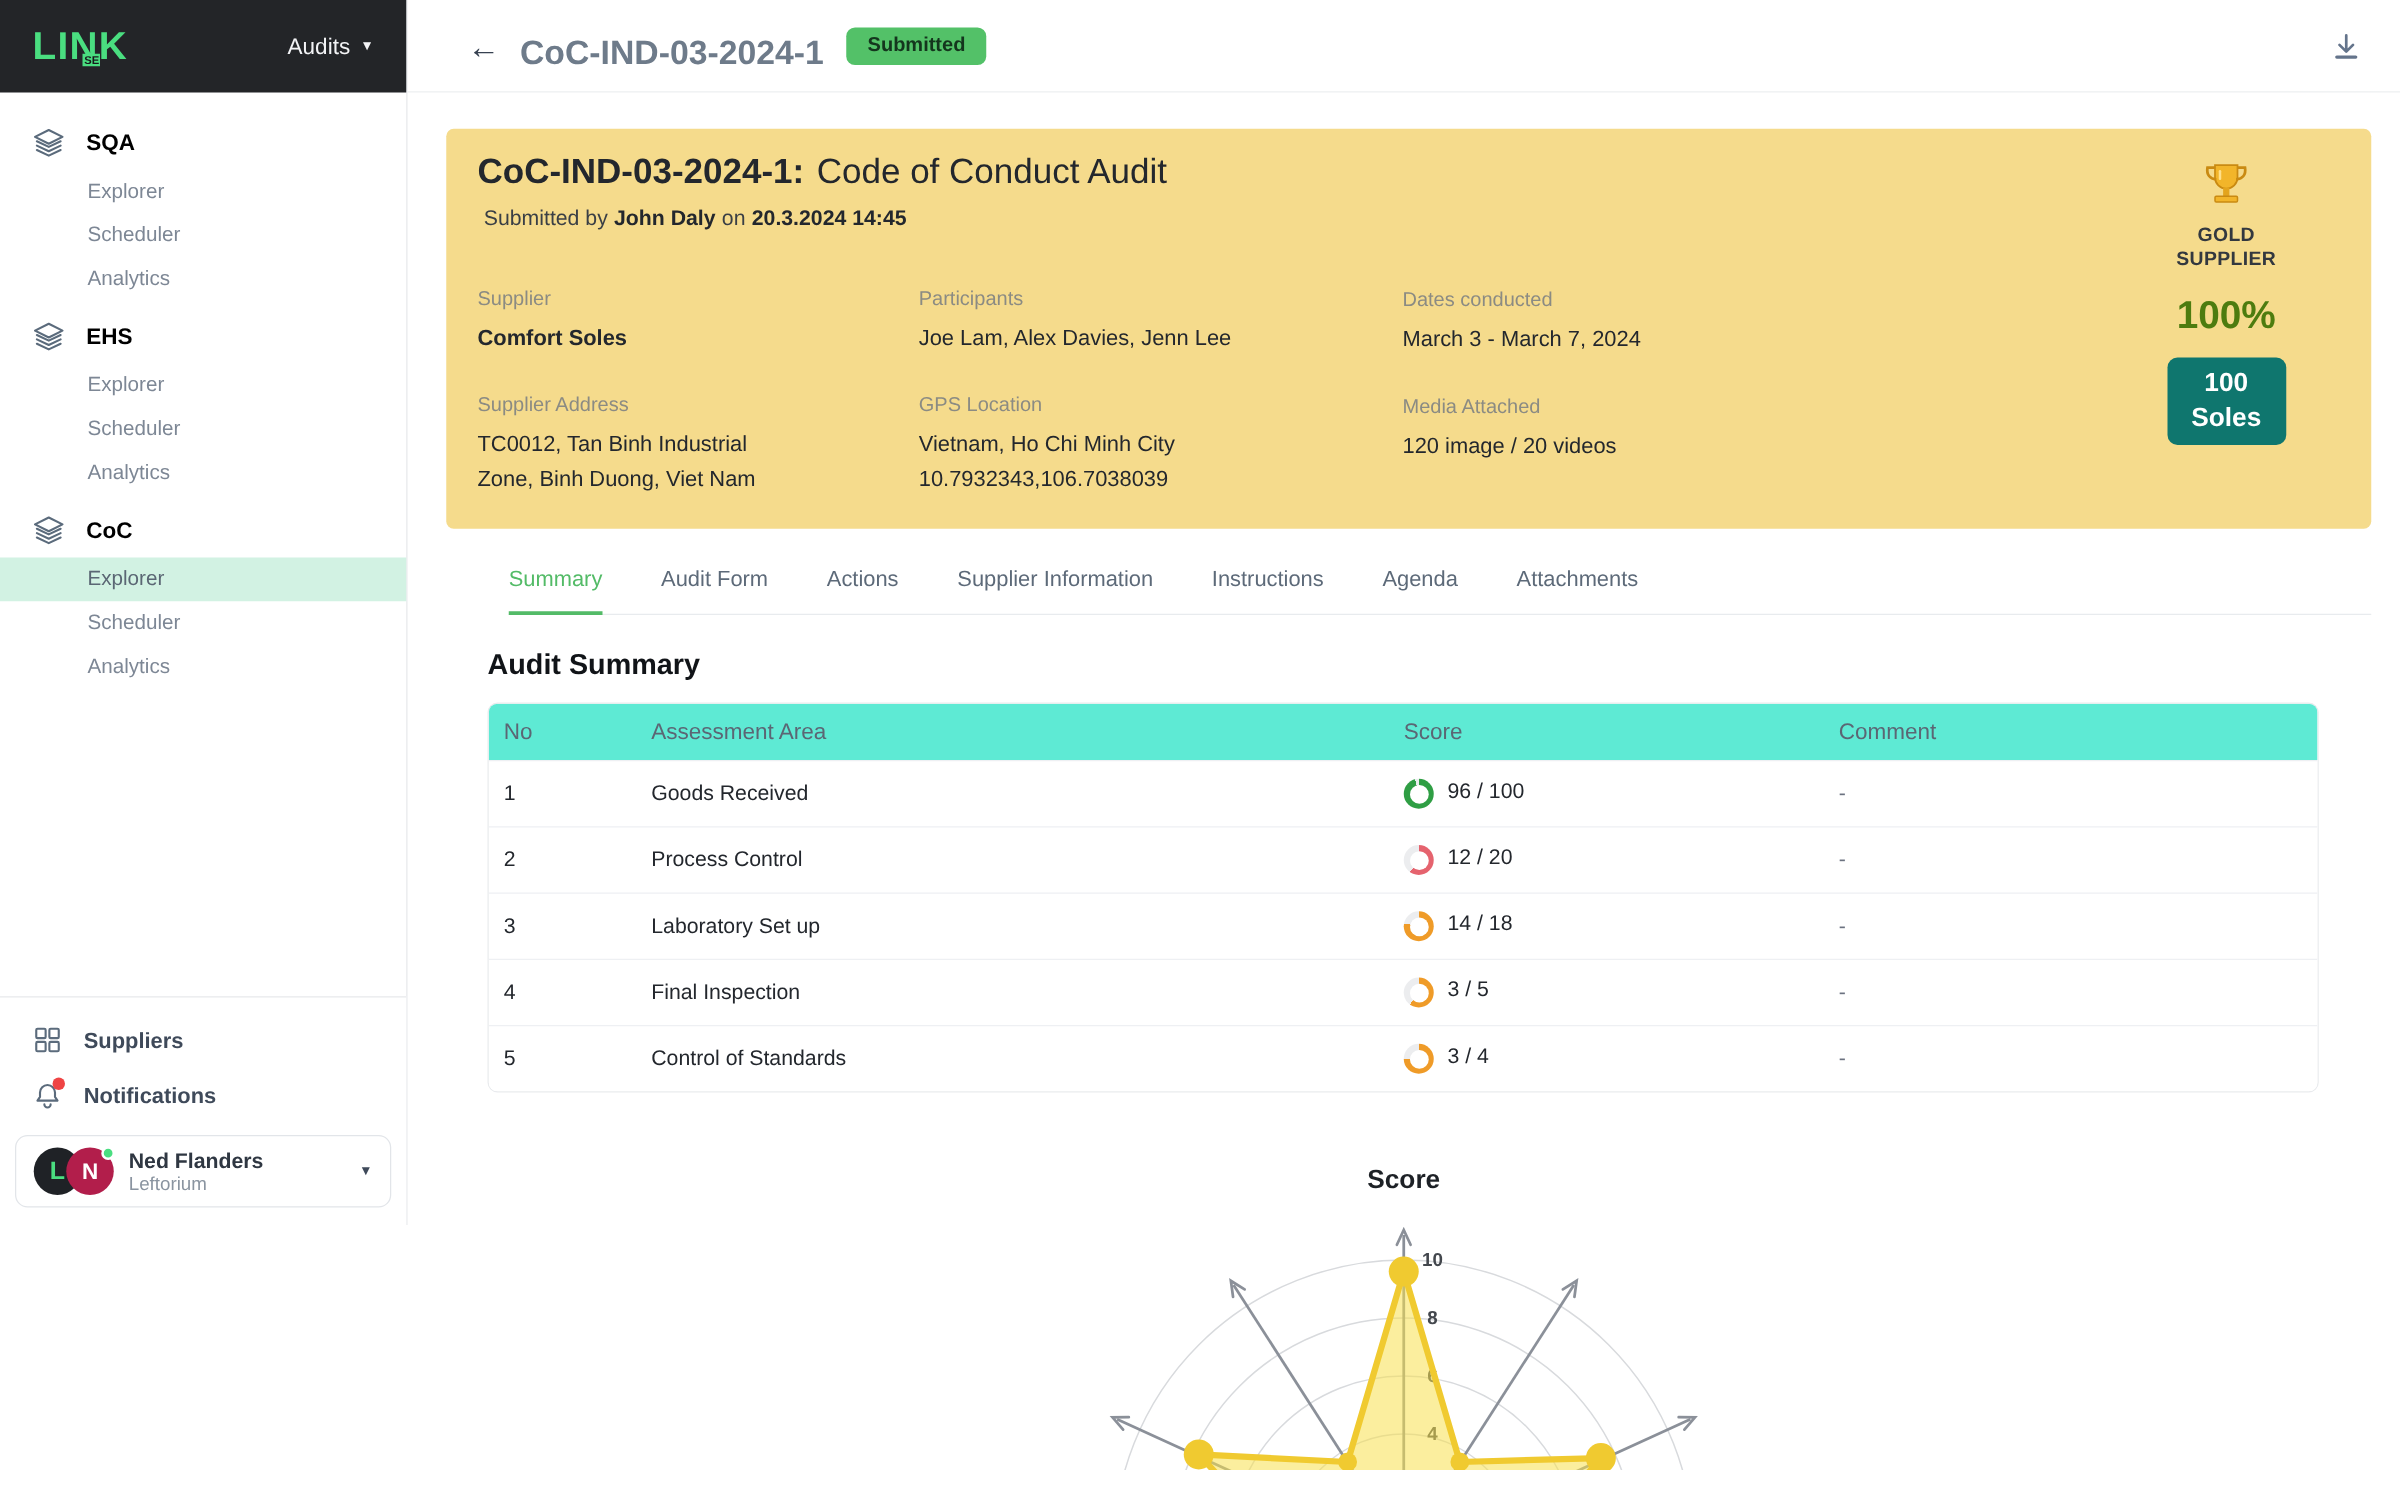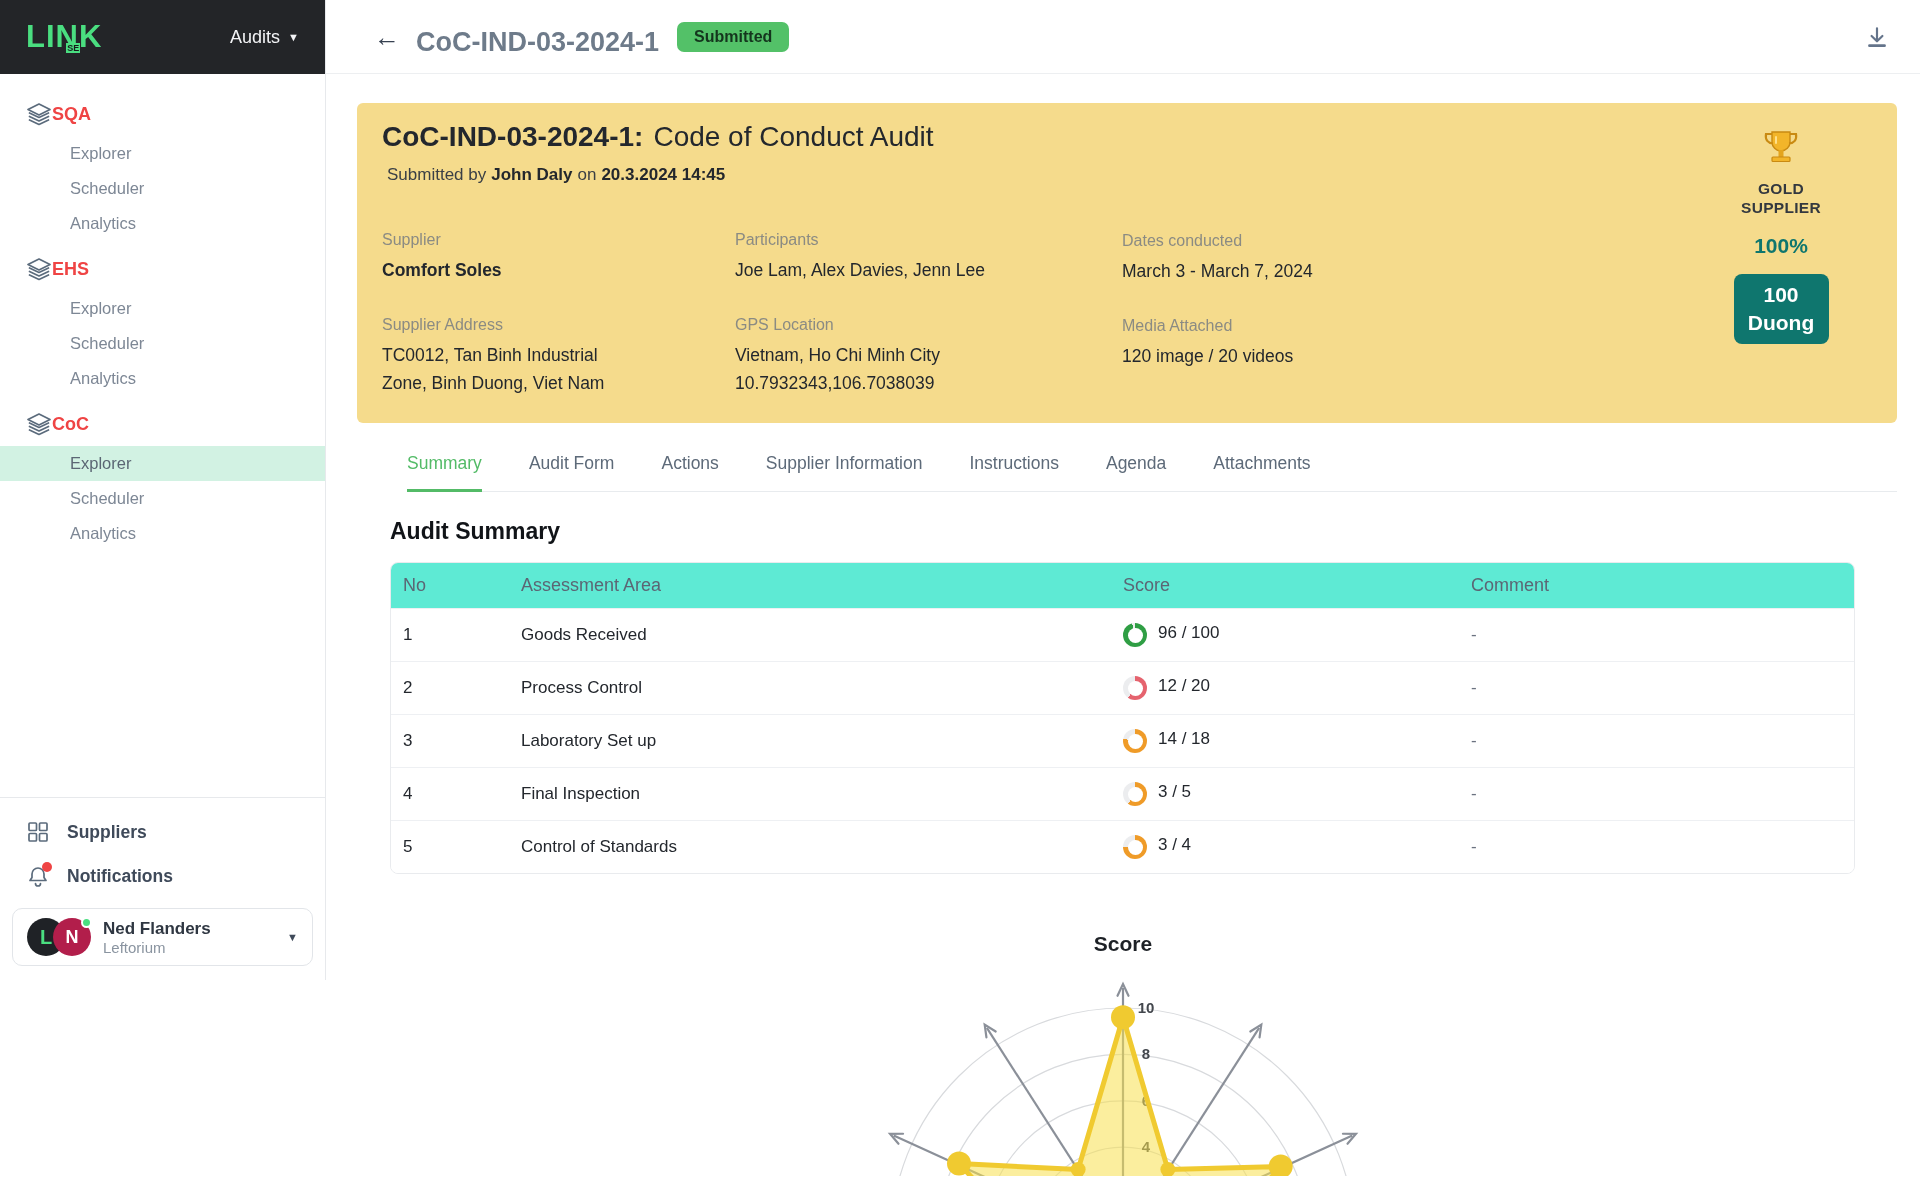--- a/index.html
+++ b/index.html
@@ -14,22 +14,22 @@
                  justify-content:space-between; padding:0 26px; }
   .logo { position:relative; display:inline-block; }
   .logo-text { font-size:31px; font-weight:900; letter-spacing:1px; color:#4ade80; }
   .logo-badge { position:absolute; right:22px; bottom:2px; font-size:9px; font-weight:800;
                 color:#17191c; background:#4ade80; padding:0 1px; }
   .workspace { display:flex; align-items:center; gap:8px; color:#f3f4f6; font-size:18px;
                cursor:pointer; }
   .caret { font-size:11px; color:#f3f4f6; }
 
   .side-nav { padding-top:18px; }
-  .side-section { display:flex; align-items:center; padding:9px 26px;
-                  font-size:18px; font-weight:700; color:#ef4444; }
+  .side-section { display:flex; align-items:center; gap:17px; padding:9px 26px;
+                  font-size:18px; font-weight:700; color:#000000; }
   .side-section .sicon { width:26px; height:26px; flex:none; }
   .side-item { padding:8px 26px 8px 70px; font-size:16.5px; color:#7d8795; cursor:pointer; }
   .side-item.active { background:#d2f2e3; color:#5b6774; }
   .side-group { margin-bottom:6px; }
 
   .side-footer { position:absolute; left:0; right:0; bottom:0; border-top:1px solid #e7e9ec;
                  padding:12px 12px 14px 12px; background:#fff; }
   .foot-row { display:flex; align-items:center; gap:17px; padding:10px 14px;
               font-size:17.5px; font-weight:700; color:#3f4a5a; cursor:pointer; }
   .foot-row .ficon { width:24px; height:24px; position:relative; flex:none; }
@@ -75,21 +75,21 @@
   .f-supplier { left:25px; top:128px; }
   .f-participants { left:378px; top:128px; width:330px; }
   .f-dates { left:765px; top:129px; }
   .f-address { left:25px; top:213px; width:245px; }
   .f-gps { left:378px; top:213px; width:330px; }
   .f-media { left:765px; top:214px; }
   .award { position:absolute; right:52px; top:26px; width:128px; text-align:center; }
   .trophy { width:40px; height:42px; margin:0 auto 8px auto; display:block; }
   .tier { font-size:15.5px; font-weight:700; color:#33383f; line-height:1.25;
           letter-spacing:.3px; }
-  .percent { font-size:21px; font-weight:800; color:#0f766e; margin-top:16px; }
+  .percent { font-size:31px; font-weight:800; color:#4d7c0f; margin-top:16px; }
   .points-box { margin:16px auto 0 auto; width:95px; background:#0f766e; border-radius:8px;
                 color:#fff; font-weight:800; font-size:21px; line-height:1.35;
                 padding:7px 4px; }
 
   
   .tabs { margin:0 23px 0 81px; padding-top:30px; display:flex; gap:47px;
           border-bottom:1px solid #e8ebee; }
   .tab { font-size:17.5px; color:#5d6a79; padding-bottom:15px; cursor:pointer;
          margin-bottom:-1px; }
   .tab.active { color:#53bb67; border-bottom:3px solid #53bb67; }
@@ -268,21 +268,21 @@
           <path d="M11 5 H5 c-1 6 2 9 7 9.5" fill="none" stroke="#c98a12" stroke-width="2.2"></path>
           <path d="M29 5 h6 c1 6 -2 9 -7 9.5" fill="none" stroke="#c98a12" stroke-width="2.2"></path>
           <rect x="17.5" y="21" width="5" height="7" fill="#e3a41d"></rect>
           <rect x="11" y="28" width="18" height="4.5" rx="1" fill="#f2b52a" stroke="#c98a12" stroke-width="1.2"></rect>
           <path d="M15 8 v6" stroke="#ffe08a" stroke-width="2" stroke-linecap="round"></path>
         </svg>
         <div class="tier">GOLD SUPPLIER</div>
         <div class="percent">100%</div>
         <div class="points-box">
           <div>100</div>
-          <div>Duong</div>
+          <div>Soles</div>
         </div>
       </div>
     </section>
 
     <div class="tabs">
       <div class="tab active">Summary</div>
       <div class="tab">Audit Form</div>
       <div class="tab">Actions</div>
       <div class="tab">Supplier Information</div>
       <div class="tab">Instructions</div>

